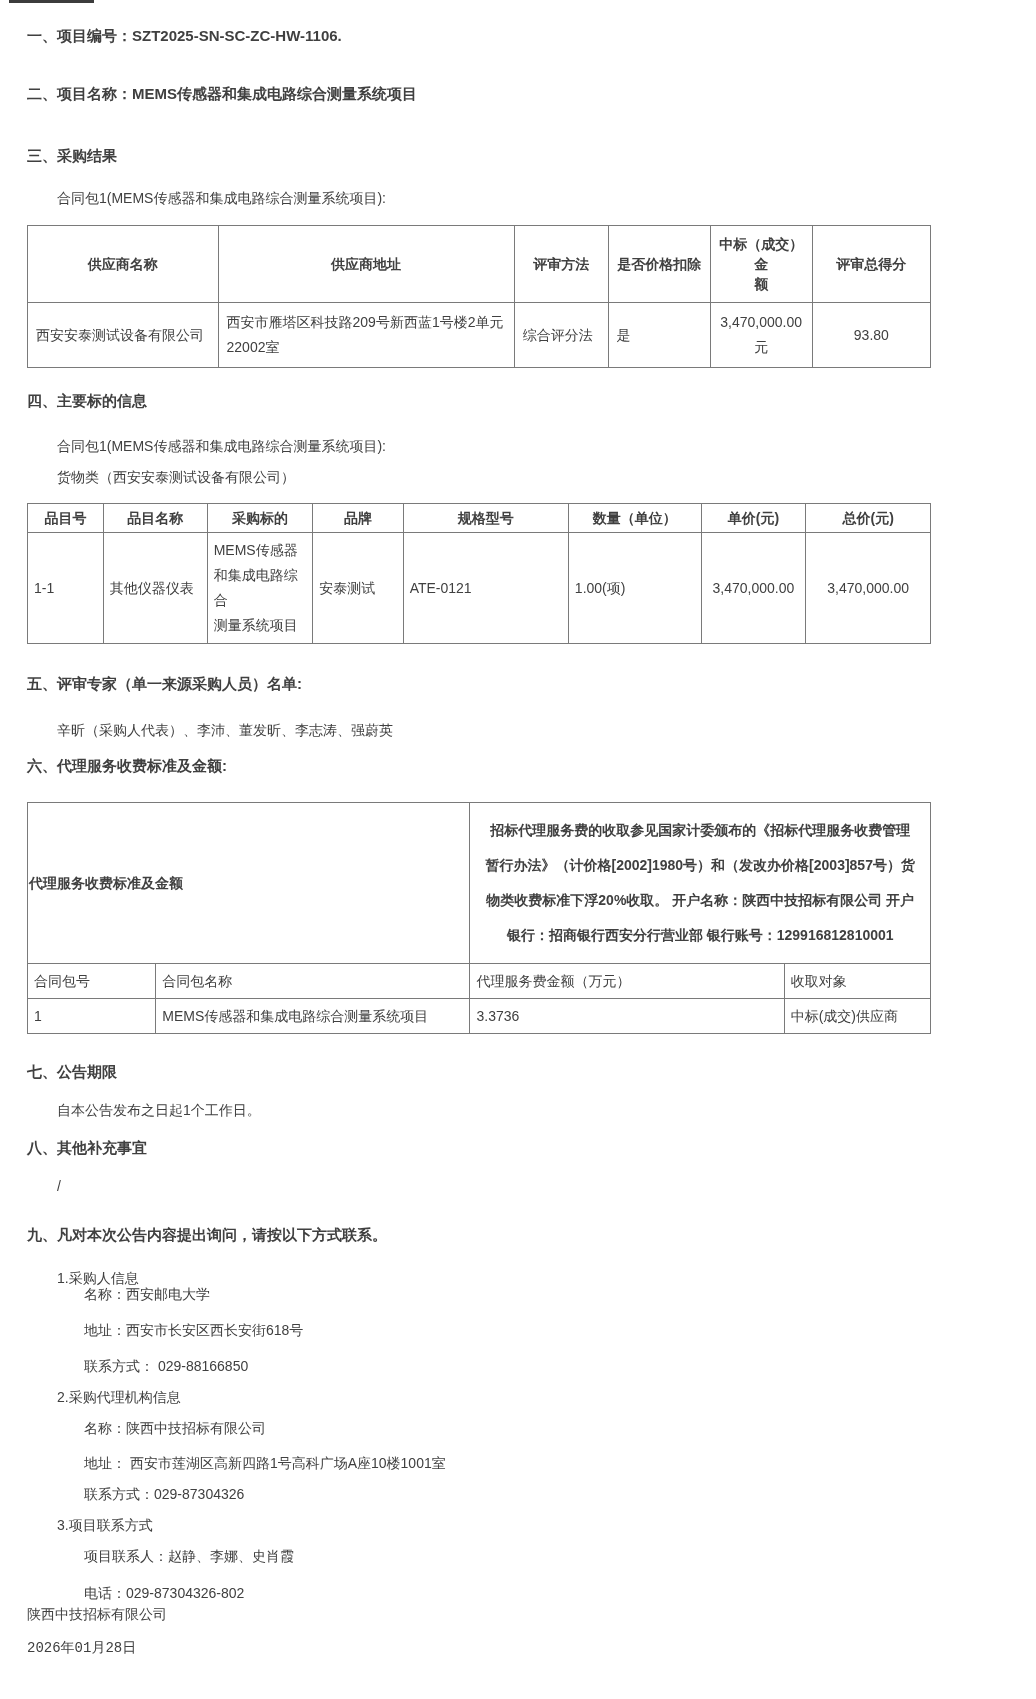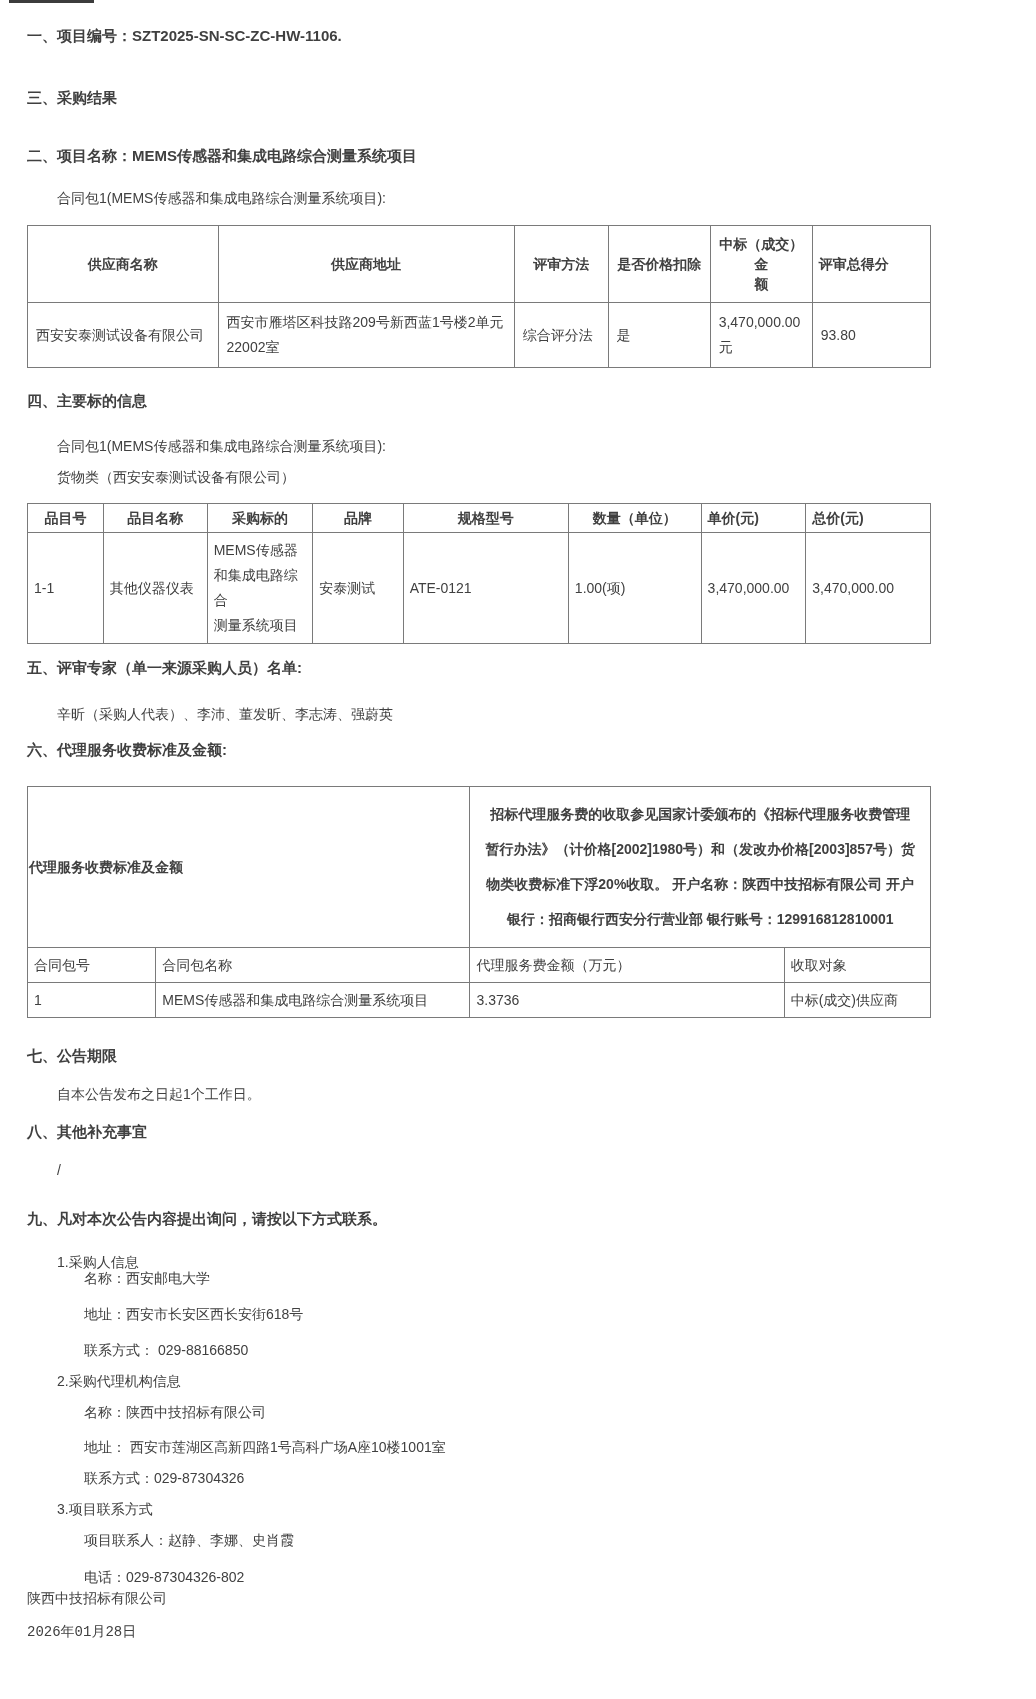--- a/index.html
+++ b/index.html
@@ -15,36 +15,36 @@
   .ind1{padding-left:30px;}
   .ind2{padding-left:57px;}
   table{width:100%;border-collapse:collapse;table-layout:fixed;}
   td,th{border:1px solid #7a7a7a;font-size:14px;color:#404040;vertical-align:middle;word-break:break-all;}
   th{font-weight:bold;}
   .t1 th{padding:8px 6px;line-height:20px;white-space:pre-line;}
   .t1 td{padding:7px 8px;line-height:25px;}
   .t2 th{padding:4px 6px;line-height:20px;}
   .t2 td{padding:5px 6px;line-height:25px;}
   .pre{white-space:pre-line;}
-  .num{text-align:left;padding-right:10px;}
+  .num{text-align:center;padding-right:10px;}
   .t3 .fee-label{font-weight:bold;}
   .t3 .fee-text{font-weight:bold;text-align:center;padding:10px 13px;line-height:35px;}
   .t3 td{line-height:20px;}
   .t3 .sub td{padding:7px 6px;font-weight:normal;}
   
   .mt-s1{margin-top:28px;}
   .mt-s2{margin-top:42px;}
   .mt-s3{margin-top:46px;}
   .mt-pkg1{margin-top:26px;}
   .mt-t1{margin-top:19px;}
   .mt-s4{margin-top:25px;}
   .mt-pkg2{margin-top:29px;}
   .mt-huowu{margin-top:15px;}
   .mt-t2{margin-top:18px;}
-  .mt-s5{margin-top:16px;}
+  .mt-s5{margin-top:32px;}
   .mt-names{margin-top:30px;}
   .mt-s6{margin-top:20px;}
   .mt-t3{margin-top:28px;}
   .mt-s7{margin-top:30px;font-family:Liberation Serif, serif;}
   .mt-30{margin-top:22px;}
   .mt-s9{margin-top:33px;}
   .mt-c1{margin-top:27px;}
   .mt-18{}
   .mt-20{margin-top:20px;}
   .mt-15{margin-top:15px;}
@@ -55,23 +55,23 @@
   .mt-fd{margin-top:17px;}
 </style>
 </head>
 <body>
 
 <div class="top-fragment"></div>
 
 <div class="doc">
 
   <p class="h mt-s1">一、项目编号：SZT2025-SN-SC-ZC-HW-1106.</p>
+  <p class="h mt-s2">二、项目名称：MEMS传感器和集成电路综合测量系统项目</p>
+
   <p class="h mt-s3">三、采购结果</p>
-
-  <p class="h mt-s2">二、项目名称：MEMS传感器和集成电路综合测量系统项目</p>
   <p class="p ind1 mt-pkg1">合同包1(MEMS传感器和集成电路综合测量系统项目):</p>
 
   <table class="t1 mt-t1">
     <colgroup>
       <col style="width:21.1%">
         <col style="width:32.8%">
         <col style="width:10.4%">
       <col style="width:11.3%">
         <col style="width:11.3%">
         <col style="width:13.1%">

